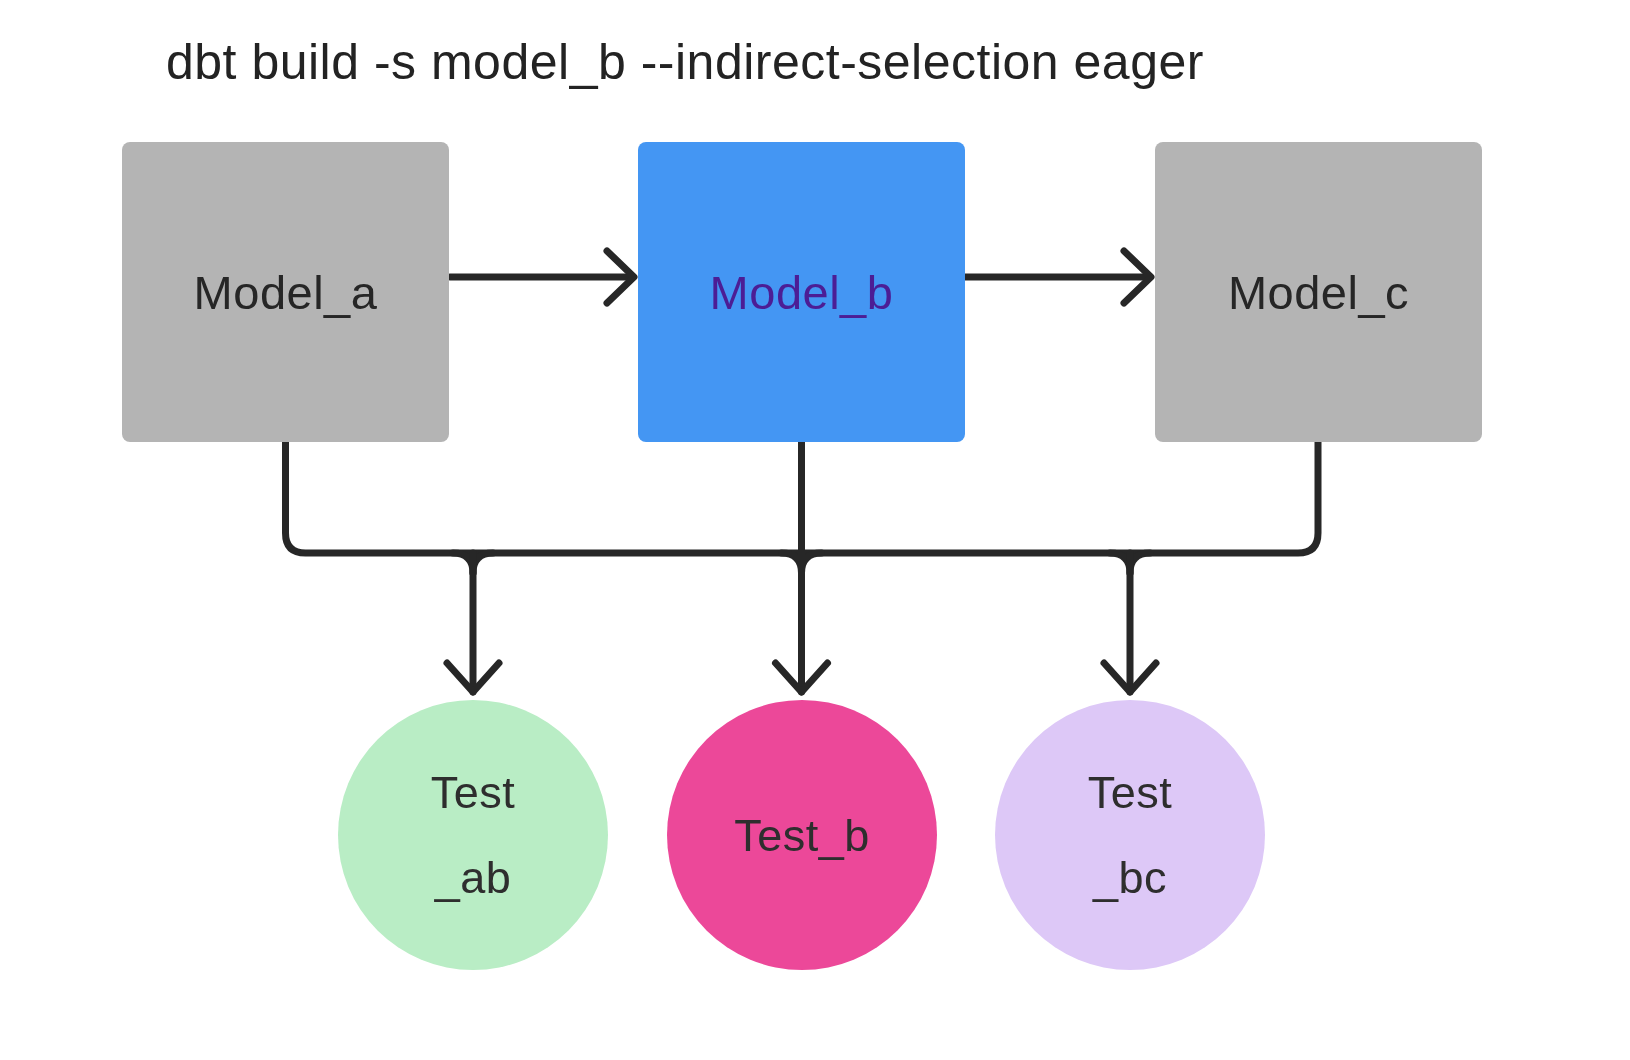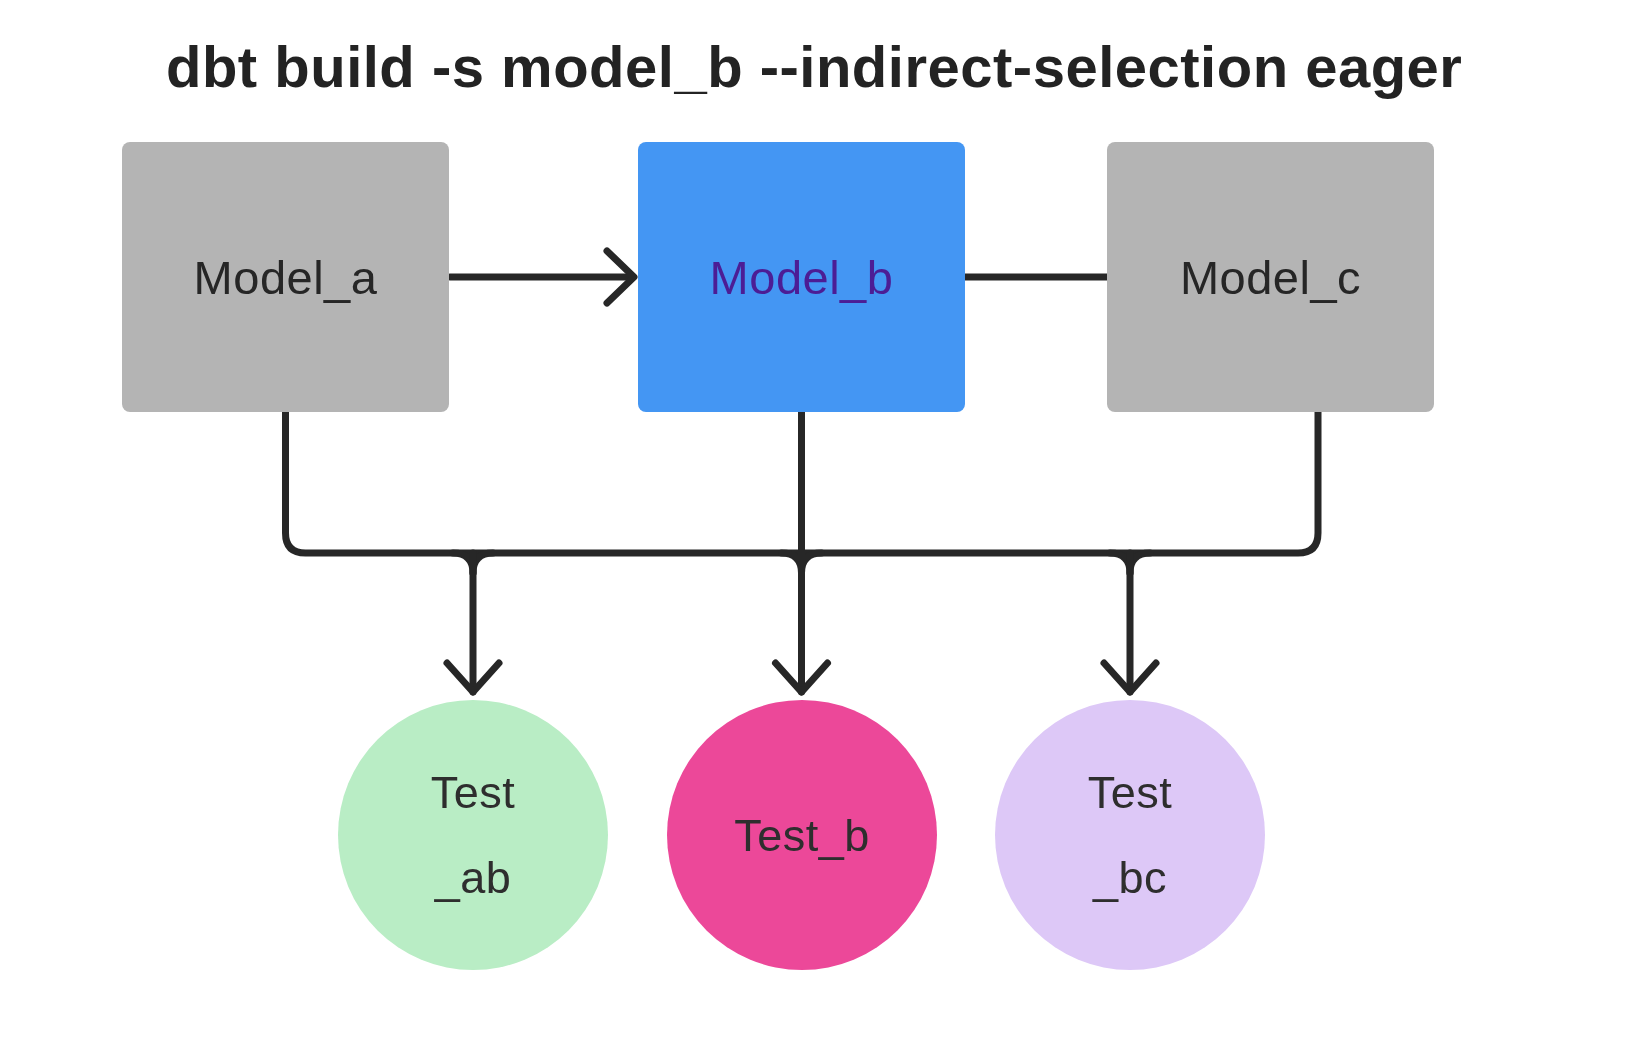--- a/index.html
+++ b/index.html
@@ -12,43 +12,43 @@
     position: relative;
     width: 1630px;
     height: 1060px;
     background: #ffffff;
     overflow: hidden;
   }
   .title {
     position: absolute;
     left: 166px;
     top: 33px;
-    font-size: 58px;
-    font-weight: 700;
+    font-size: 50px;
+    font-weight: 400;
     letter-spacing: 0.5px;
     white-space: nowrap;
   }
   .connectors {
     position: absolute;
     left: 0;
     top: 0;
     width: 1630px;
     height: 1060px;
   }
   .node {
     position: absolute;
     display: flex;
     align-items: center;
     justify-content: center;
     text-align: center;
   }
   .model {
     top: 142px;
     width: 327px;
-    height: 270px;
+    height: 300px;
     border-radius: 8px;
   }
   .model span {
     font-size: 47px;
     font-weight: 500;
     letter-spacing: 0.5px;
   }
   .test {
     top: 700px;
     width: 270px;
@@ -58,21 +58,21 @@
     gap: 40px;
   }
   .test span {
     font-size: 45px;
     font-weight: 500;
     line-height: 1;
     letter-spacing: 0.5px;
   }
   .model-a { left: 122px; }
   .model-b { left: 638px; }
-  .model-c { left: 1107px; }
+  .model-c { left: 1155px; }
   .test-ab { left: 338px; }
   .test-b  { left: 667px; }
   .test-bc { left: 995px; }
 </style>
 </head>
 <body>
 
 <div class="canvas">
 
   <div class="title" style="color: rgb(35, 35, 35);">dbt build -s model_b --indirect-selection eager</div>

